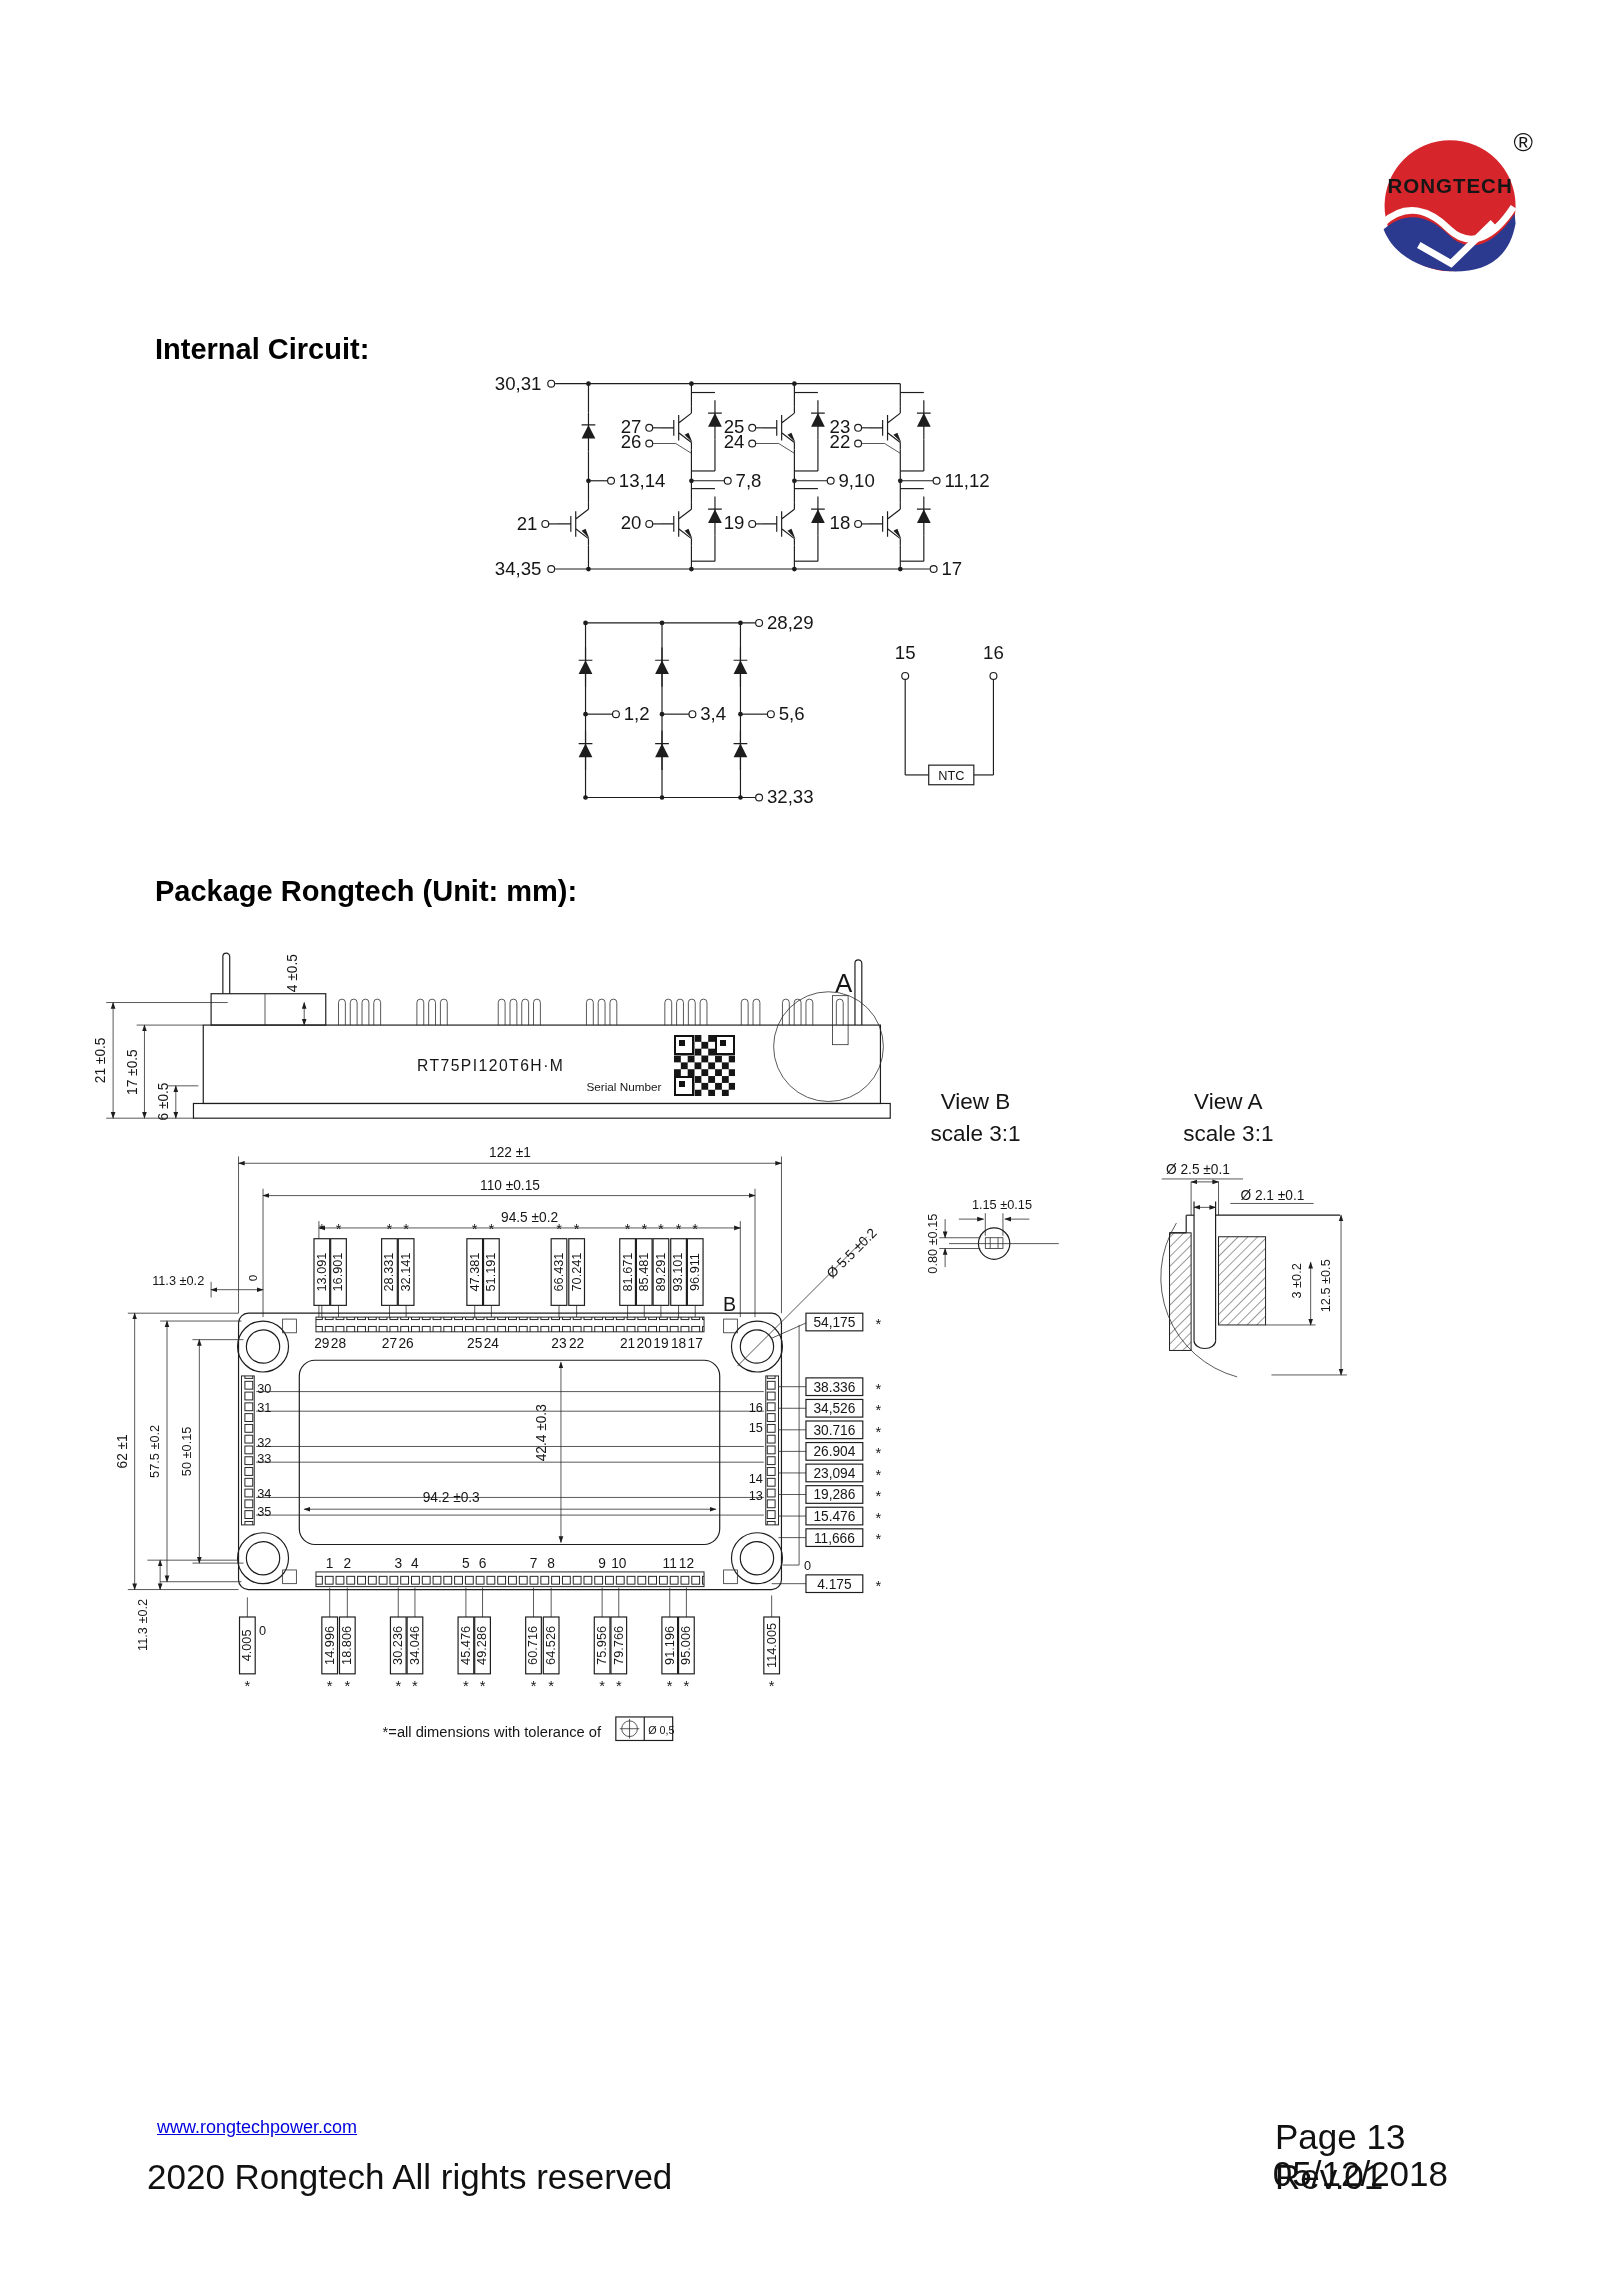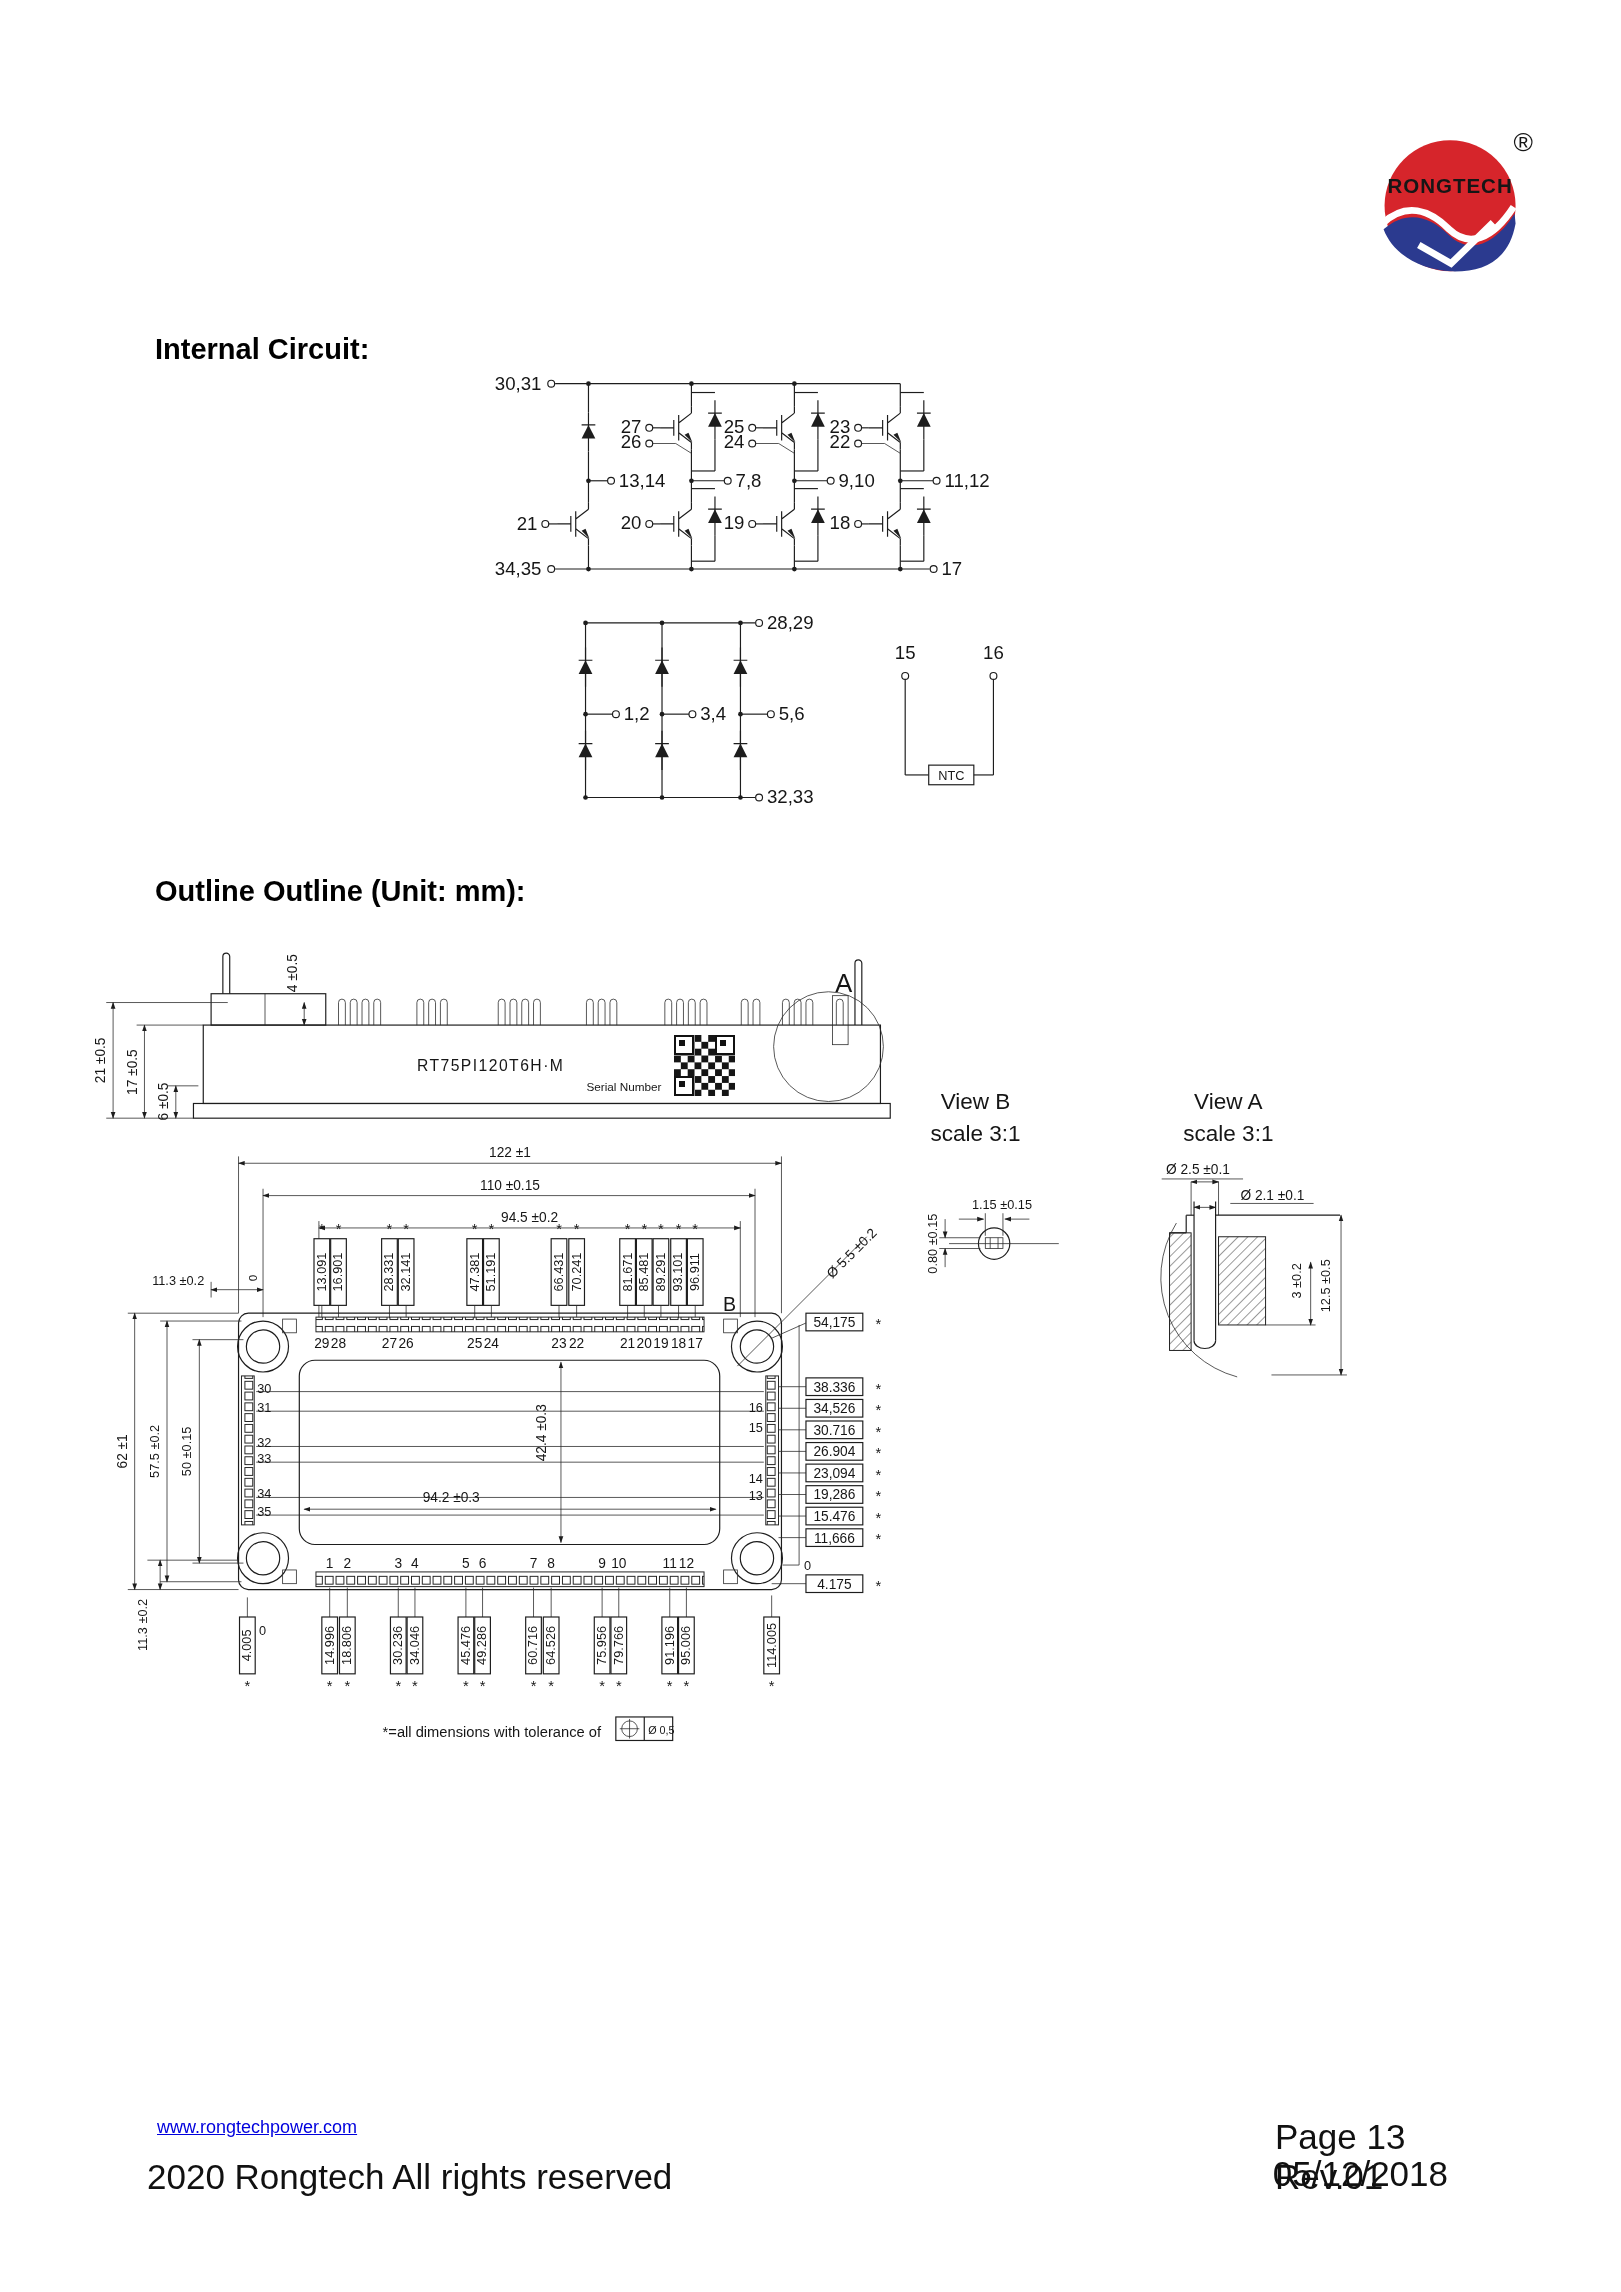--- a/index.html
+++ b/index.html
@@ -33,21 +33,21 @@
   <svg class="abs" style="left:1365px;top:104px;" width="176" height="188" viewBox="0 0 180 192">
     <circle cx="87" cy="104" r="67" fill="#d6252b"></circle>
     <path d="M18,122 C42,100 66,108 86,128 C106,147 130,139 152,105" stroke="#ffffff" stroke-width="7" fill="none"></path>
     <path d="M19,128 C42,108 66,114 86,134 C106,153 131,146 153,112 L154,122 C147,160 122,172 88,171 C54,169 28,152 19,128 Z" fill="#2b3a8f"></path>
     <path d="M55,144 L88,163 L131,121" stroke="#ffffff" stroke-width="7" fill="none"></path>
     <text x="87" y="91" class="mid" font-size="21" font-weight="bold" fill="#ffffff" letter-spacing="1">RONGTECH</text>
     <text x="152" y="48" font-size="27" fill="#555">®</text>
   </svg>
 
   <div class="abs h1" style="left:155px;top:333px;">Internal Circuit:</div>
-  <div class="abs h1" style="left:155px;top:875px;">Outline Outline (Unit: mm):</div>
+  <div class="abs h1" style="left:155px;top:875px;">Package Rongtech (Unit: mm):</div>
 
   <svg class="abs" style="left:461px;top:365px;" width="706" height="461" viewBox="470 372 720 470">
     <defs>
       <g id="igbt">
         <path class="s" d="M0,22 H14 M14,14 V30 M19,9 V35 M19,17 L32,7 M19,27 L32,37 M32,7 V0 M32,37 V44"></path>
         <path class="d" d="M25,29 L33,37 L29,27 Z"></path>
       </g>
       <g id="dio">
         <path class="s" d="M10,0 V40 M3,13 H17"></path>
         <path class="d" d="M10,13 L3,27 L17,27 Z"></path>

